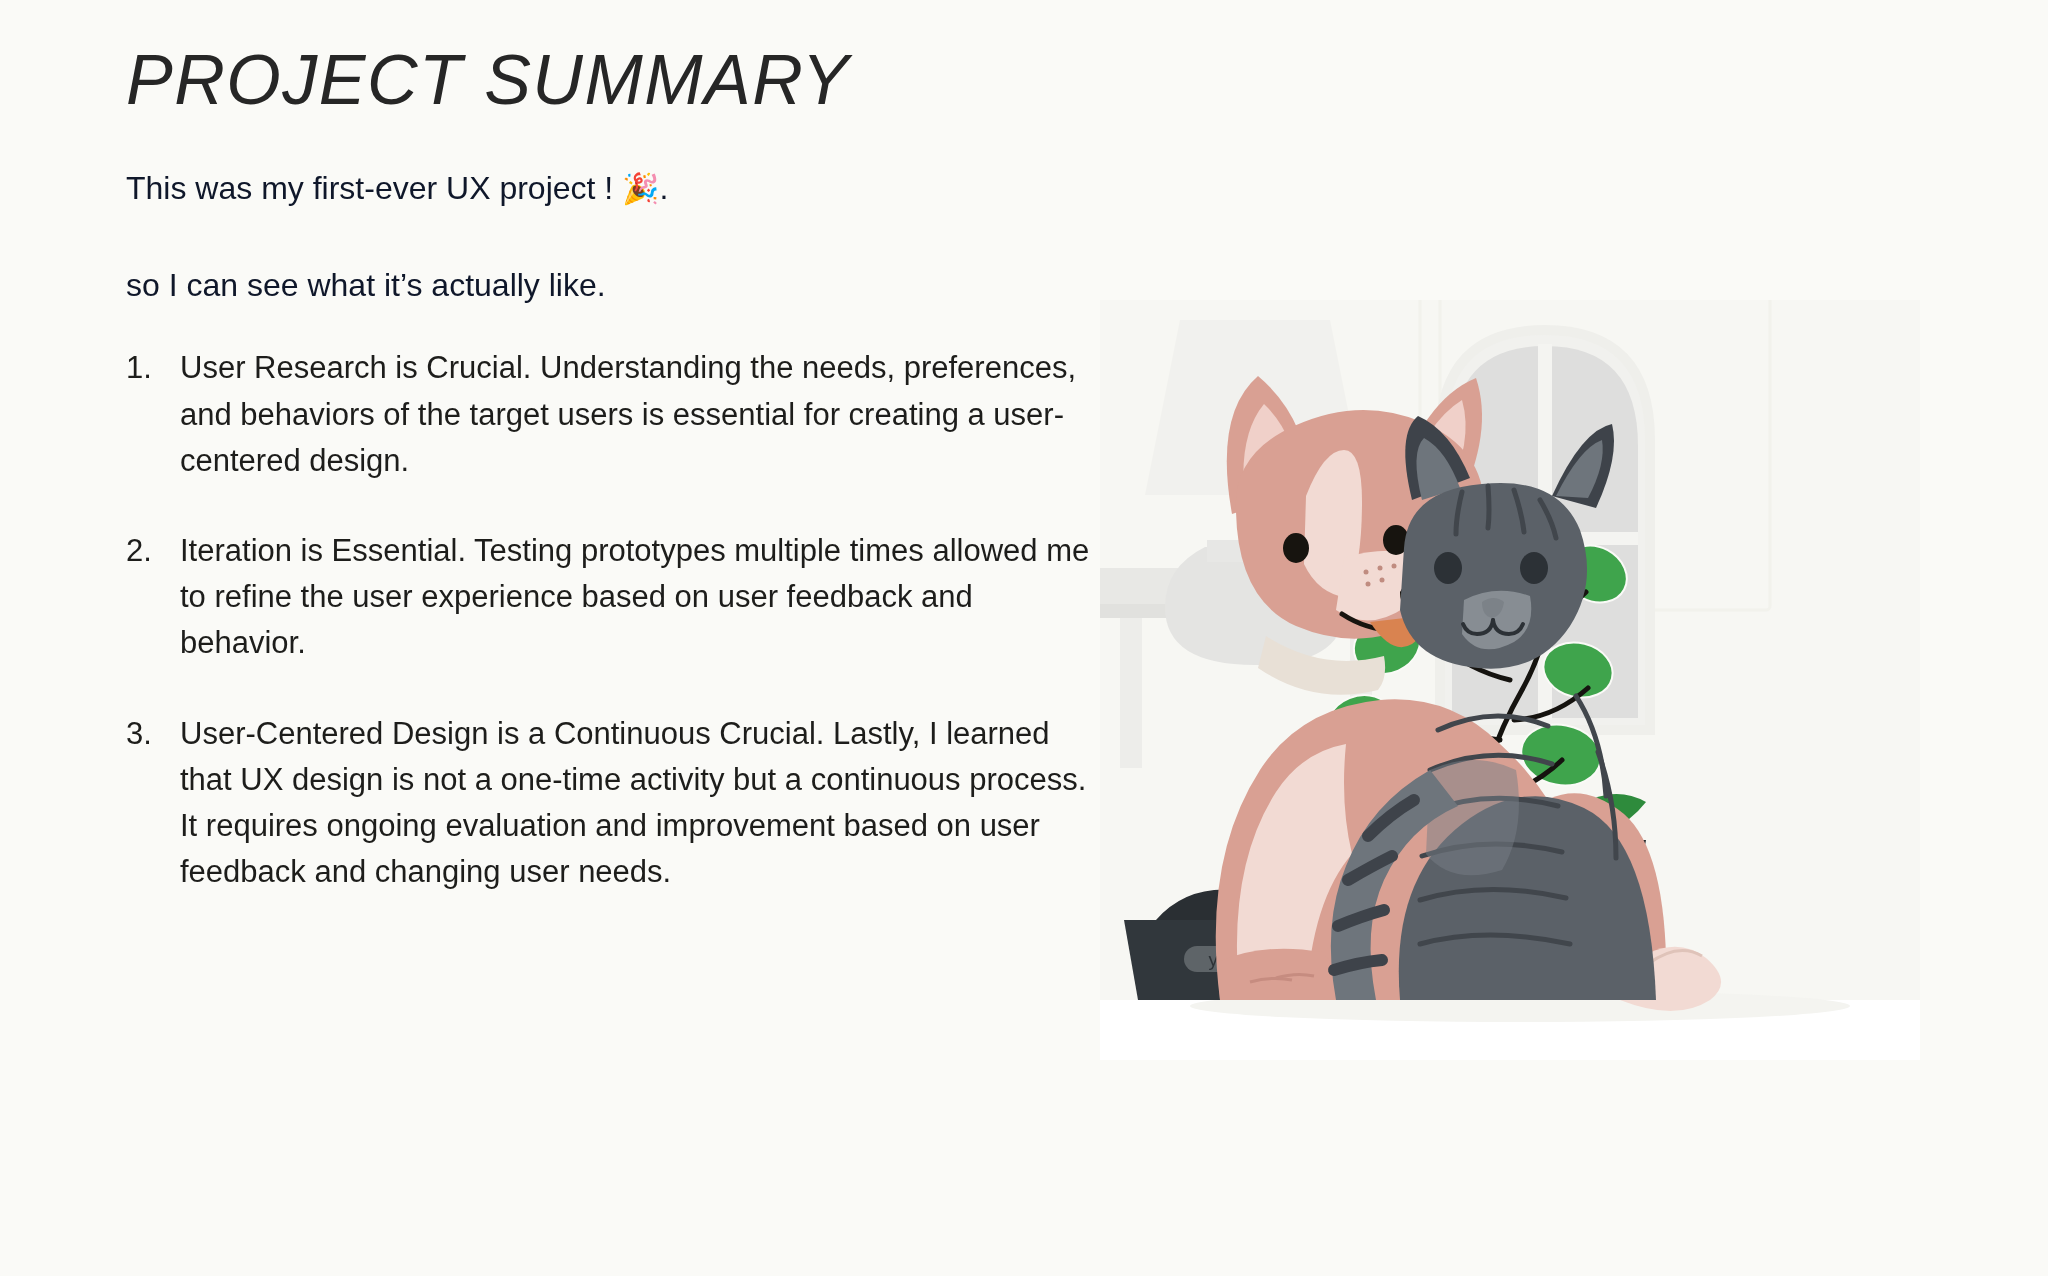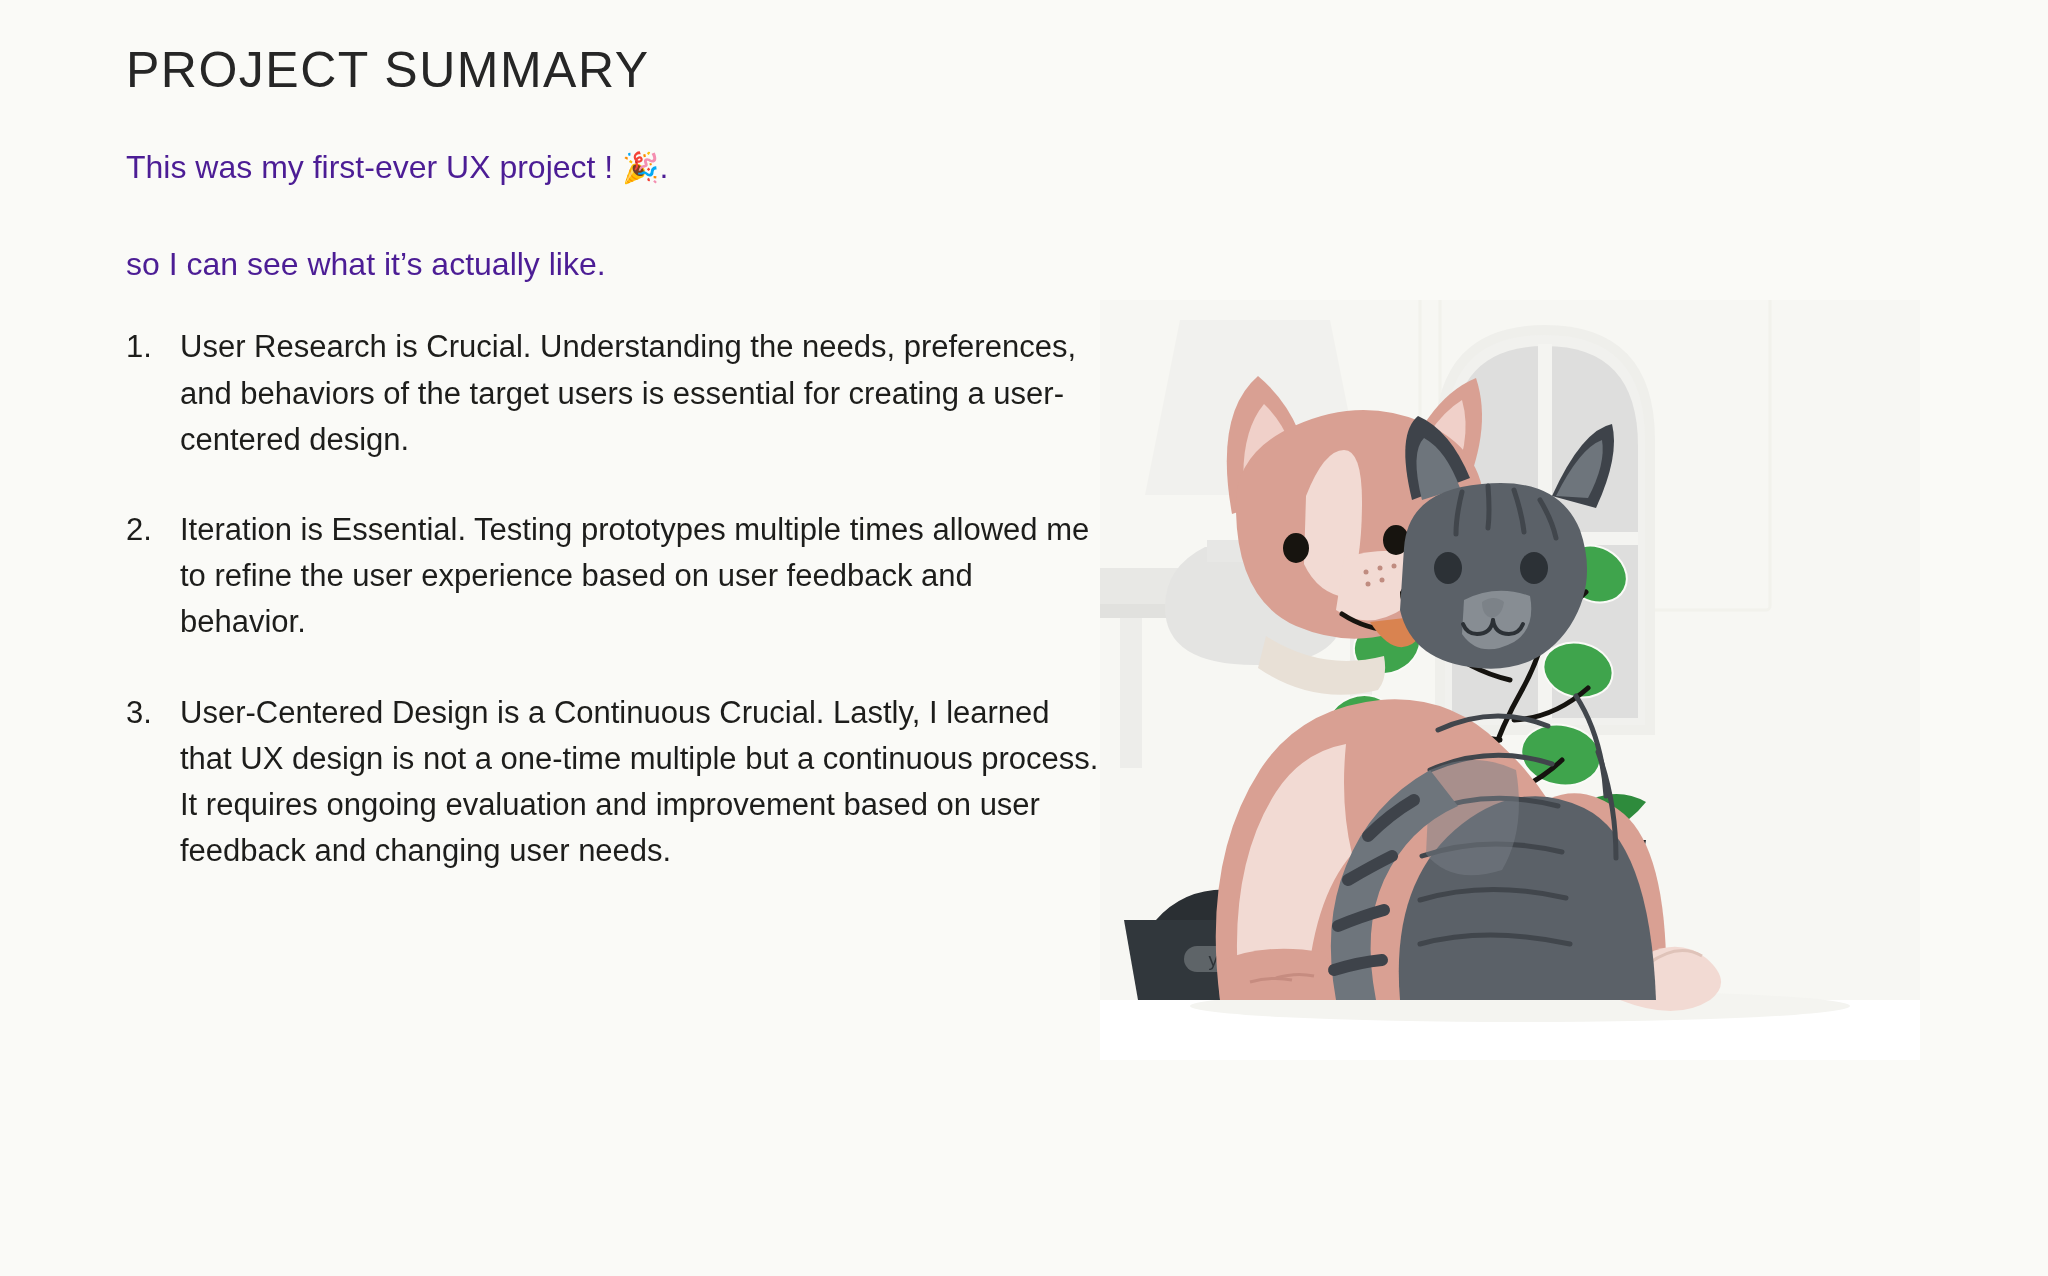--- a/index.html
+++ b/index.html
@@ -22,33 +22,34 @@
   }
 
   
   .text-col {
     position: absolute;
     left: 126px;
     top: 44px;
     width: 1000px;
   }
   .page-title {
-    font-size: 50px;
+    font-size: 70px;
     font-weight: 400;
     letter-spacing: 1.5px;
     line-height: 1.05;
     margin: 0 0 46px 0;
     color: #262626;
     font-family: "Liberation Sans", sans-serif;
+    font-style: italic;
   }
   .intro {
     font-size: 32px;
     line-height: 1.52;
     margin: 0 0 36px 0;
-    color: #4c1d95;
+    color: #0f172a;
     max-width: 1040px;
   }
   .intro .emoji {
     font-size: 30px;
   }
 
   ol.learnings {
     margin: 0;
     padding: 0 0 0 54px;
     list-style: none;
@@ -104,21 +105,21 @@
       <li>
         <span class="num">1.</span>
         <span class="lead">User Research is Crucial.</span><span class="body"> Understanding the needs, preferences, and behaviors of the target users is essential for creating a user-centered design.</span>
       </li>
       <li>
         <span class="num">2.</span>
         <span class="lead">Iteration is Essential.</span><span class="body"> Testing prototypes multiple times allowed me to refine the user experience based on user feedback and behavior.</span>
       </li>
       <li>
         <span class="num">3.</span>
-        <span class="lead">User-Centered Design is a Continuous Crucial.</span><span class="body"> Lastly, I learned that UX design is not a one-time multiple but a continuous process. It requires ongoing evaluation and improvement based on user feedback and changing user needs.</span>
+        <span class="lead">User-Centered Design is a Continuous Crucial.</span><span class="body"> Lastly, I learned that UX design is not a one-time activity but a continuous process. It requires ongoing evaluation and improvement based on user feedback and changing user needs.</span>
       </li>
     </ol>
   </div>
 
   <div class="illustration">
     <svg width="820" height="760" viewBox="0 0 820 760" xmlns="http://www.w3.org/2000/svg">
 
       <rect x="0" y="0" width="820" height="760" fill="#F7F7F3"></rect>
 
       <g stroke="#F2F2EC" stroke-width="3" fill="none">

